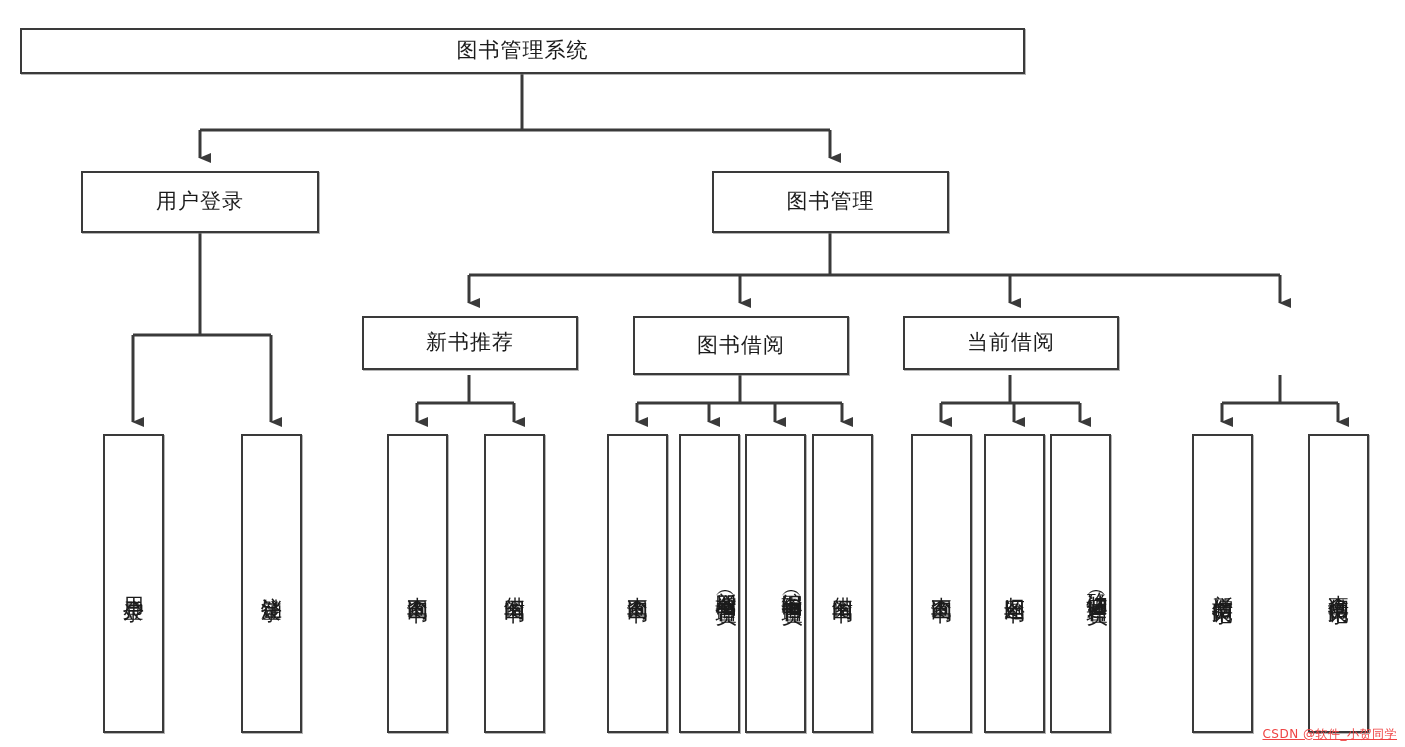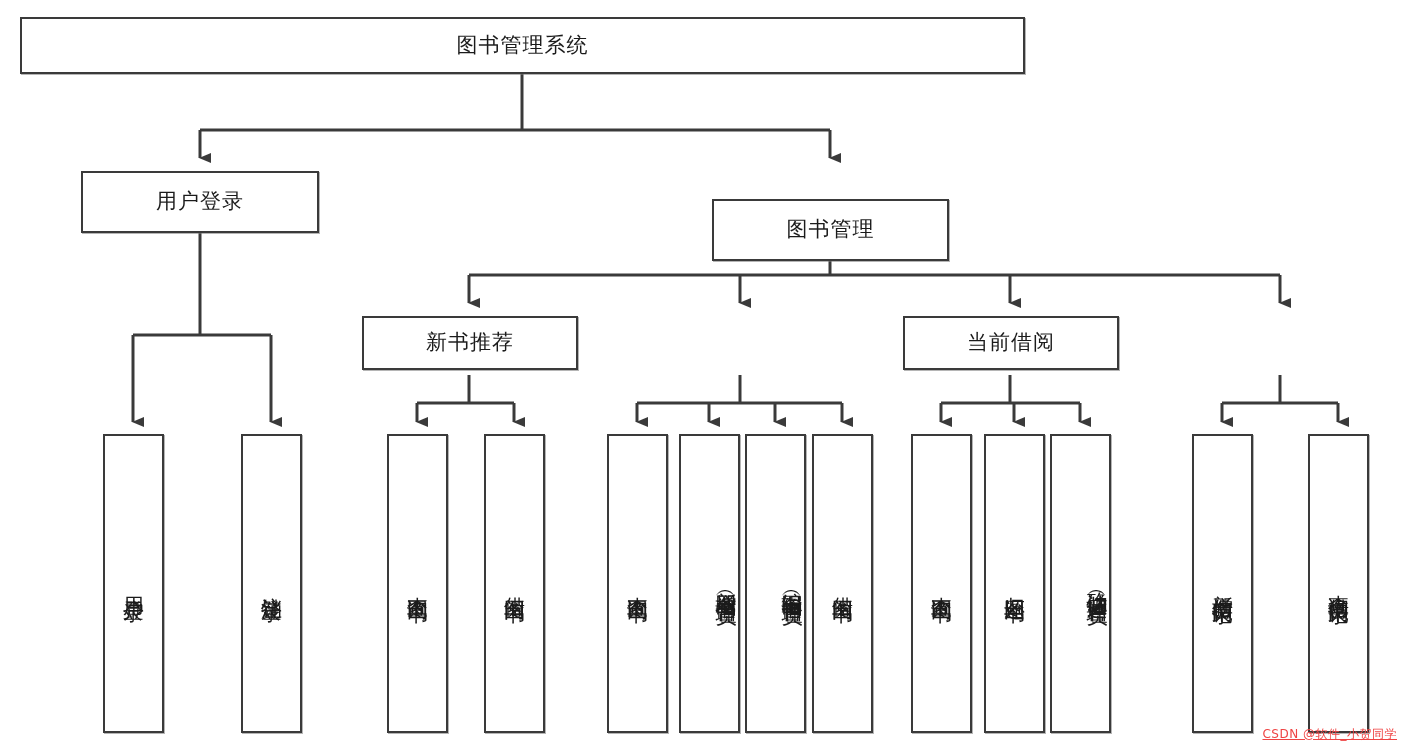--- a/index.html
+++ b/index.html
@@ -121,33 +121,36 @@
       <path d="M1014,403 L1014,422" marker-end="url(#arrowhead)"></path>
       <path d="M1080,403 L1080,422" marker-end="url(#arrowhead)"></path>
 
       <path d="M1280,375 L1280,403"></path>
       <path d="M1222,403 L1338,403"></path>
       <path d="M1222,403 L1222,422" marker-end="url(#arrowhead)"></path>
       <path d="M1338,403 L1338,422" marker-end="url(#arrowhead)"></path>
     </g>
   </svg>
 
-  <div class="node horizontal" style="left: 20px; top: 17px; width: 1005px; height: 57px;">
+  <div class="node horizontal" style="left: 20px; top: 28px; width: 1005px; height: 46px;">
     <span class="node-label">图书管理系统</span>
   </div>
 
   <div class="node horizontal" style="left: 81px; top: 171px; width: 238px; height: 62px;">
     <span class="node-label">用户登录</span>
   </div>
-  <div class="node horizontal" style="left: 712px; top: 171px; width: 237px; height: 62px; margin-top: 28px;">
+  <div class="node horizontal" style="left: 712px; top: 171px; width: 237px; height: 62px;">
     <span class="node-label">图书管理</span>
   </div>
 
   <div class="node horizontal" style="left: 362px; top: 316px; width: 216px; height: 54px;">
     <span class="node-label">新书推荐</span>
+  </div>
+  <div class="node horizontal" style="left: 633px; top: 316px; width: 216px; height: 59px;">
+    <span class="node-label">图书借阅</span>
   </div>
   <div class="node horizontal" style="left: 903px; top: 316px; width: 216px; height: 54px;">
     <span class="node-label">当前借阅</span>
   </div>
 
   <div class="node vertical center-text" style="left: 103px; top: 434px; width: 61px; height: 299px;">
     <span class="node-label">用户登录</span>
   </div>
   <div class="node vertical center-text" style="left: 241px; top: 434px; width: 61px; height: 299px;">
     <span class="node-label">注销登录</span>

